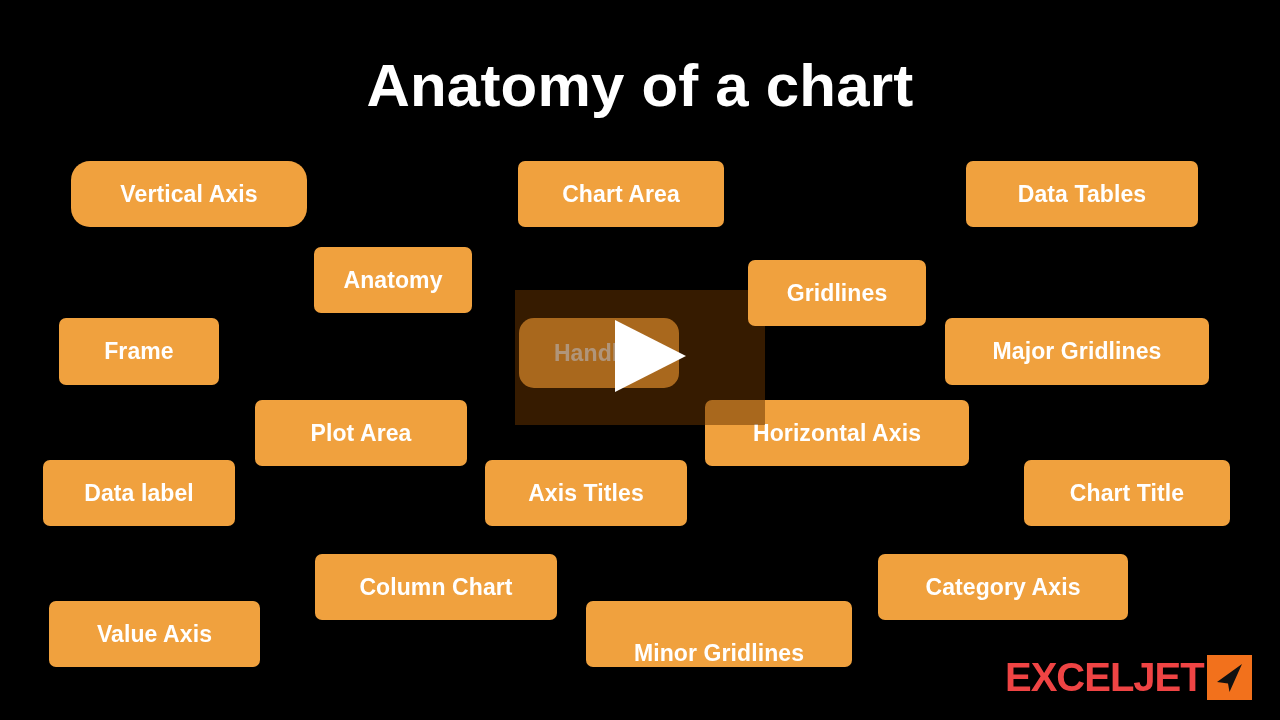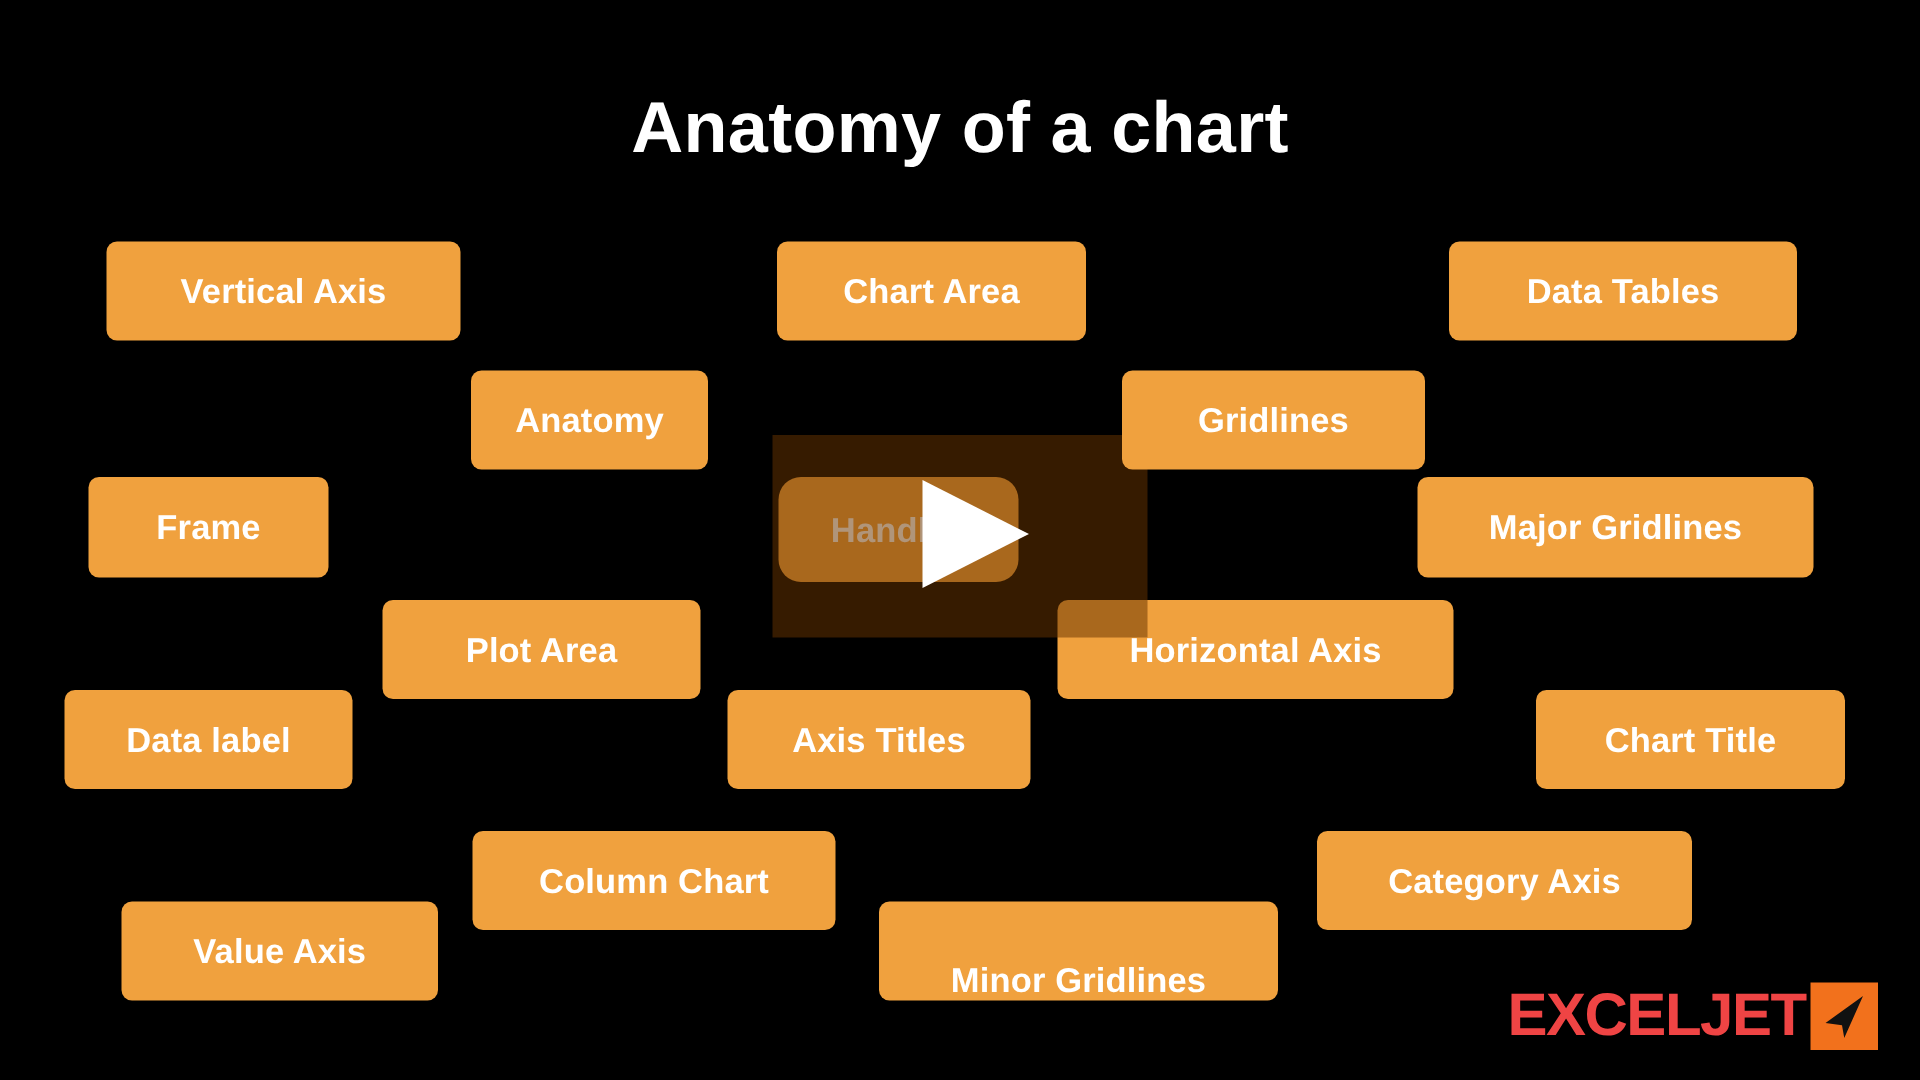--- a/index.html
+++ b/index.html
@@ -21,21 +21,21 @@
   }
 
   
   #slide-title {
     position: absolute;
     left: 0;
     top: 57px;
     width: 1280px;
     text-align: center;
     color: #ffffff;
-    font-size: 48px;
+    font-size: 60px;
     font-weight: bold;
     letter-spacing: 0.2px;
     line-height: 58px;
     white-space: nowrap;
   }
 
   
   .tag {
     position: absolute;
     background: #f0a13e;
@@ -113,37 +113,37 @@
     top: 0;
   }
 </style>
 </head>
 <body>
 
 <div id="stage">
 
   <div id="slide-title">Anatomy of a chart</div>
 
-  <div class="tag" style="left:71px;  top:161px; width:236px; height:66px;">
+  <div class="tag" style="left:71px;  top:161px; width:236px; height:66px;border-radius:19px;">
     <span>Vertical Axis</span>
   </div>
 
   <div class="tag" style="left:518px; top:161px; width:206px; height:66px;">
     <span>Chart Area</span>
   </div>
 
   <div class="tag" style="left:966px; top:161px; width:232px; height:66px;">
     <span>Data Tables</span>
   </div>
 
   <div class="tag" style="left:314px; top:247px; width:158px; height:66px;">
     <span>Anatomy</span>
   </div>
 
-  <div class="tag over" style="left:748px; top:247px; width:202px; height:66px;">
+  <div class="tag over" style="left:748px; top:260px; width:178px; height:66px;">
     <span>Gridlines</span>
   </div>
 
   <div class="tag" style="left:59px;  top:318px; width:160px; height:67px;">
     <span>Frame</span>
   </div>
 
   <div class="tag behind" style="left:519px; top:318px; width:160px; height:70px;border-radius:15px;">
     <span>Handles</span>
   </div>
@@ -173,21 +173,21 @@
   </div>
 
   <div class="tag" style="left:315px; top:554px; width:242px; height:66px;">
     <span>Column Chart</span>
   </div>
 
   <div class="tag" style="left:878px; top:554px; width:250px; height:66px;">
     <span>Category Axis</span>
   </div>
 
-  <div class="tag" style="left:81px;  top:601px; width:211px; height:66px;">
+  <div class="tag" style="left:49px;  top:601px; width:211px; height:66px;">
     <span>Value Axis</span>
   </div>
 
   <div class="tag" style="left:586px; top:601px; width:266px; height:66px;align-items:flex-end;">
     <span>Minor Gridlines</span>
   </div>
 
   <div id="video-overlay">
     <div id="play-button"></div>
   </div>

